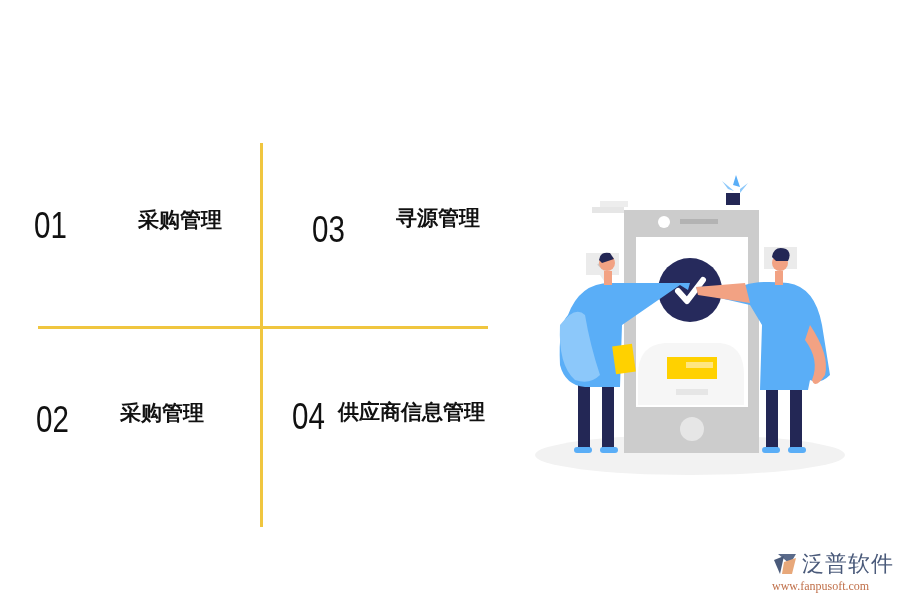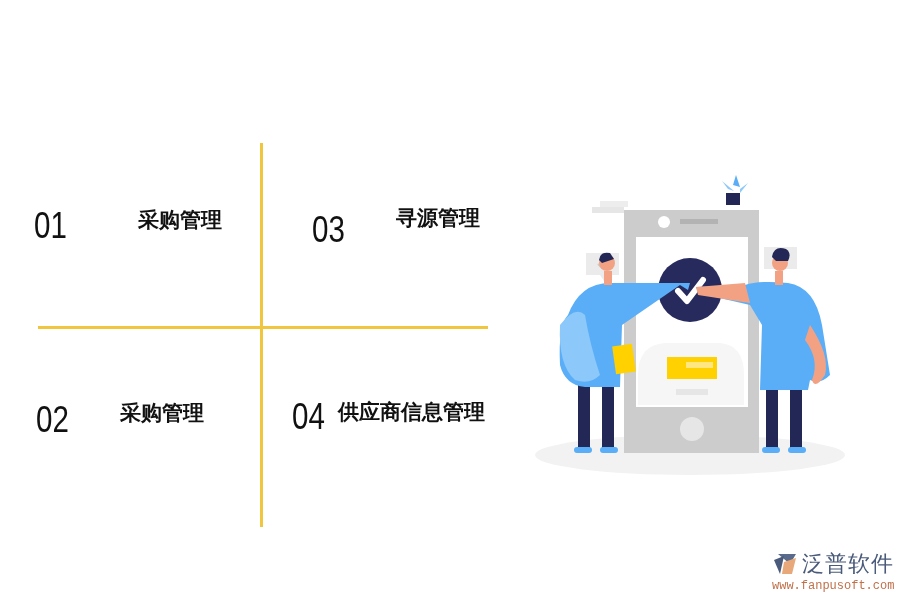--- a/index.html
+++ b/index.html
@@ -5,21 +5,21 @@
   html, body { margin:0; padding:0; }
   body { width:900px; height:600px; background:#ffffff; position:relative; overflow:hidden;
          font-family:"DejaVu Sans", "Liberation Sans", sans-serif; }
   .vline { position:absolute; left:260px; top:143px; width:3px; height:384px; background:#F0C63F; }
   .hline { position:absolute; left:38px; top:326px; width:450px; height:3px; background:#F0C63F; }
   .num { position:absolute; font-family:"Liberation Sans", sans-serif; font-size:36px; color:#111; line-height:1; transform:scaleX(0.82); transform-origin:left top; }
   .label { position:absolute; font-size:21px; font-weight:bold; color:#111; line-height:1; }
   .illus { position:absolute; left:530px; top:175px; width:320px; height:300px; }
   .logo { position:absolute; left:768px; top:552px; width:130px; height:44px; }
   .logo-name { position:absolute; left:34px; top:0; font-size:22px; color:#4a5a7a; line-height:24px; letter-spacing:1px; }
-  .logo-url { position:absolute; left:4px; top:27px; font-family:Liberation Mono, monospace; font-size:12px; color:#c0704a; line-height:14px; }
+  .logo-url { position:absolute; left:4px; top:27px; font-family:Liberation Serif, serif; font-size:12px; color:#c0704a; line-height:14px; }
 </style>
 </head>
 <body>
 
 <div class="vline"></div>
 <div class="hline"></div>
 
 <div class="num" style="left:34px; top:208px;">01</div>
 <div class="label" style="left:119px; top:210px;margin-left:19px;">采购管理</div>
 

